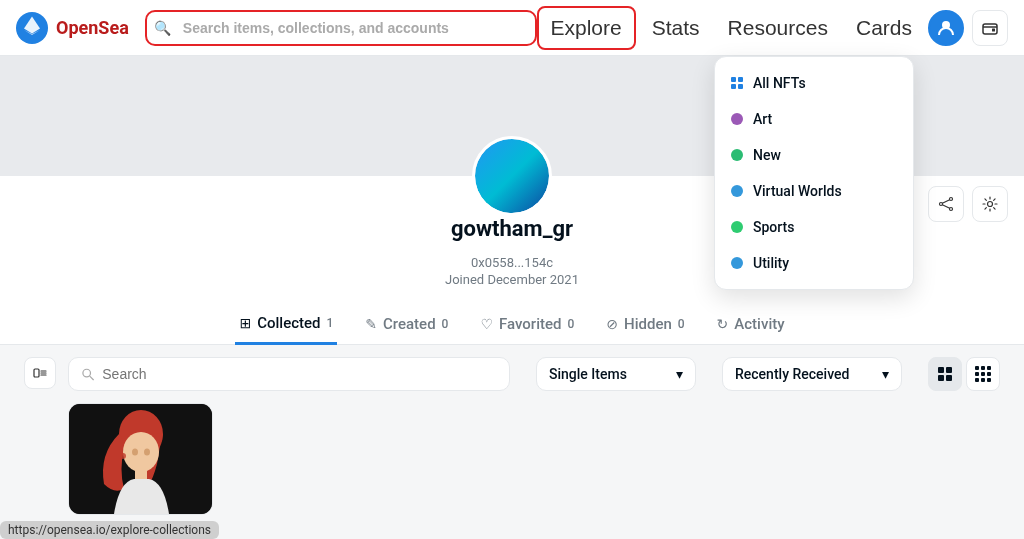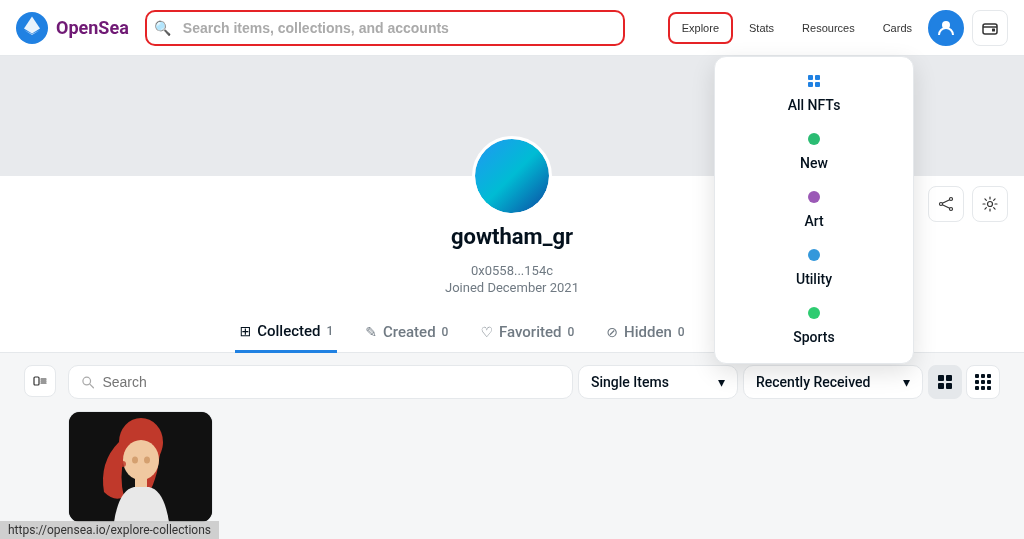--- a/index.html
+++ b/index.html
@@ -23,21 +23,21 @@
       margin-right: 16px;
       cursor: pointer;
     }
     .logo-icon {
       width: 32px;
       height: 32px;
     }
     .logo-text {
       font-size: 18px;
       font-weight: 700;
-      color: #701a75;
+      color: #b91c1c;
     }
     .search-bar {
       flex: 1;
       max-width: 480px;
       position: relative;
     }
     .search-bar input {
       width: 100%;
       padding: 8px 12px 8px 36px;
       border: 2px solid #e52326;
@@ -59,21 +59,21 @@
     .nav-area {
       display: flex;
       align-items: center;
       gap: 4px;
       margin-left: auto;
     }
     .nav-btn {
       padding: 8px 12px;
       border: none;
       background: none;
-      font-size: 11px;
+      font-size: 21px;
       font-weight: 500;
       cursor: pointer;
       color: #333;
       border-radius: 8px;
     }
     .nav-btn.active {
       border: 2px solid #e52326;
       color: #333;
     }
     .user-icon-btn {
@@ -115,21 +115,20 @@
     }
     .dropdown-item {
       display: flex;
       align-items: center;
       gap: 10px;
       padding: 10px 16px;
       cursor: pointer;
       font-size: 14px;
       font-weight: 500;
       color: #04111d;
-      flex-direction: column;
     }
     .dropdown-dot {
       width: 12px;
       height: 12px;
       border-radius: 50%;
       flex-shrink: 0;
     }
     .dropdown-grid-icon {
       width: 12px;
       height: 12px;
@@ -166,21 +165,20 @@
     }
     .avatar-circle {
       width: 100%;
       height: 100%;
       background: linear-gradient(135deg, #2196f3, #00bcd4, #0d47a1);
       border-radius: 50%;
     }
     .profile-name {
       font-size: 22px;
       font-weight: 700;
-      margin-top: 8px;
       color: #04111d;
     }
     .profile-address {
       font-size: 13px;
       color: #707a83;
       margin-top: 14px;
     }
     .profile-joined {
       font-size: 13px;
       color: #707a83;
@@ -261,21 +259,21 @@
       cursor: pointer;
       font-size: 14px;
       align-self: flex-start;
     }
     .content-area {
       flex: 1;
     }
     .filter-bar {
       display: flex;
       align-items: flex-start;
-      gap: 5px;
+      gap: 26px;
       margin-bottom: 12px;
       border-radius: 16px;
     }
     .filter-search {
       flex: 1;
       display: flex;
       align-items: center;
       gap: 8px;
       background: #fff;
       border: 1px solid #e5e8eb;
@@ -386,20 +384,21 @@
 
     
     .status-bar {
       position: fixed;
       bottom: 0;
       left: 0;
       background: rgba(200,200,200,0.85);
       padding: 2px 8px;
       font-size: 12px;
       color: #333;
+      border-radius: 6px;
     }
   </style>
 </head>
 <body>
 
 <header class="header">
   <div class="logo-area">
     <svg class="logo-icon" viewBox="0 0 32 32" fill="none">
       <circle cx="16" cy="16" r="16" fill="#2081e2"></circle>
       <path d="M8 16.5l8-12 8 12-8 5-8-5z" fill="white" opacity="0.9"></path>
@@ -438,34 +437,38 @@
   <div class="dropdown-item">
     <div class="dropdown-grid-icon">
       <span></span>
         <span></span>
         <span></span>
         <span></span>
     </div>
     <span>All NFTs</span>
   </div>
   <div class="dropdown-item">
+    <div class="dropdown-dot" style="background:#9b59b6"></div>
+    <span>Art</span>
+  </div>
+  <div class="dropdown-item">
     <div class="dropdown-dot" style="background:#2bbc73"></div>
     <span>New</span>
   </div>
   <div class="dropdown-item">
-    <div class="dropdown-dot" style="background:#9b59b6"></div>
-    <span>Art</span>
+    <div class="dropdown-dot" style="background:#3498db"></div>
+    <span>Virtual Worlds</span>
+  </div>
+  <div class="dropdown-item">
+    <div class="dropdown-dot" style="background:#2ecc71"></div>
+    <span>Sports</span>
   </div>
   <div class="dropdown-item">
     <div class="dropdown-dot" style="background:#3498db"></div>
     <span>Utility</span>
-  </div>
-  <div class="dropdown-item">
-    <div class="dropdown-dot" style="background:#2ecc71"></div>
-    <span>Sports</span>
   </div>
 </div>
 
 <div class="banner"></div>
 
 <div class="profile-area">
   <div class="avatar">
     <div class="avatar-circle"></div>
   </div>
   <div class="profile-name">gowtham_gr</div>

